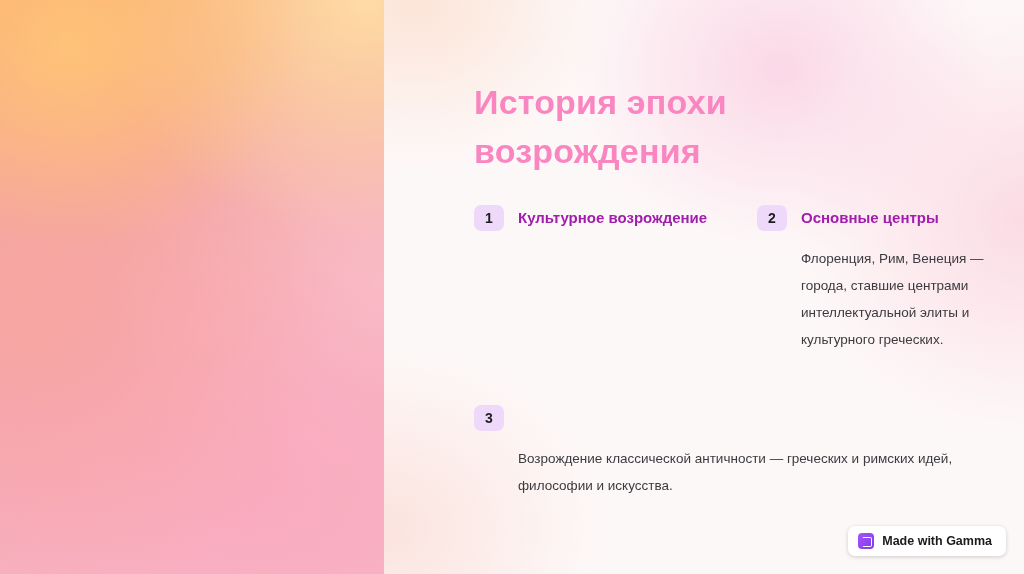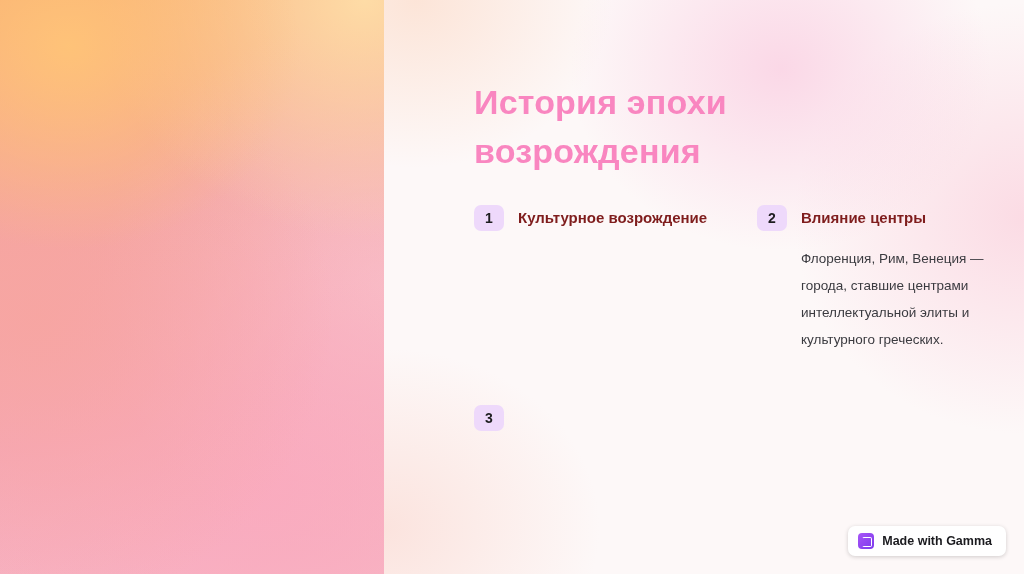--- a/index.html
+++ b/index.html
@@ -86,21 +86,21 @@
     color: #1d1d1f;
     font-size: 14px;
     font-weight: bold;
     display: flex;
     align-items: center;
     justify-content: center;
   }
   .item-title {
     font-size: 15px;
     font-weight: bold;
-    color: #7f1d1d;
+    color: #a21caf;
     line-height: 20px;
     padding-top: 3px;
   }
   .item-body {
     margin-top: 14px;
     margin-left: 44px;
     font-size: 13.5px;
     line-height: 27px;
     color: #3b3b40;
   }
@@ -164,33 +164,34 @@
             <div class="badge">1</div>
             <div class="item-title">Культурное возрождение</div>
           </div>
         </div>
       </div>
 
       <div class="col">
         <div class="item">
           <div class="item-head">
             <div class="badge">2</div>
-            <div class="item-title">Влияние центры</div>
+            <div class="item-title">Основные центры</div>
           </div>
           <div class="item-body">Флоренция, Рим, Венеция — города, ставшие центрами интеллектуальной элиты и культурного греческих.</div>
         </div>
       </div>
 
     </div>
 
     <div class="columns" style="top:405px;">
       <div class="wide" style="position:relative; top:0;">
         <div class="item-head">
           <div class="badge">3</div>
         </div>
+        <div class="item-body">Возрождение классической античности — греческих и римских идей, философии и искусства.</div>
       </div>
     </div>
 
   </div>
 
   <div class="gamma-badge">
     <span class="glyph"></span>
     <span class="label">Made with Gamma</span>
   </div>
 

